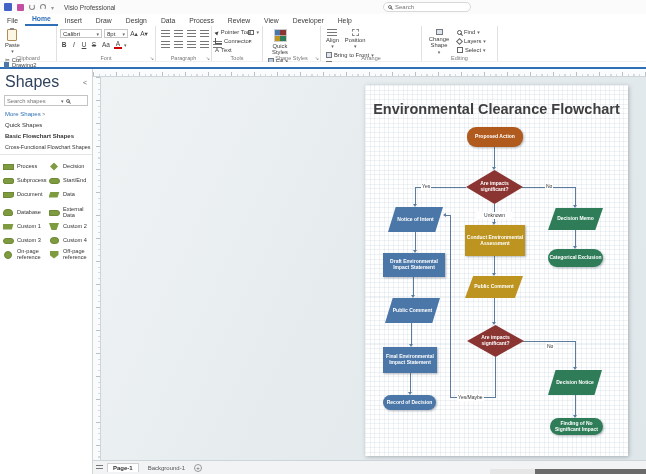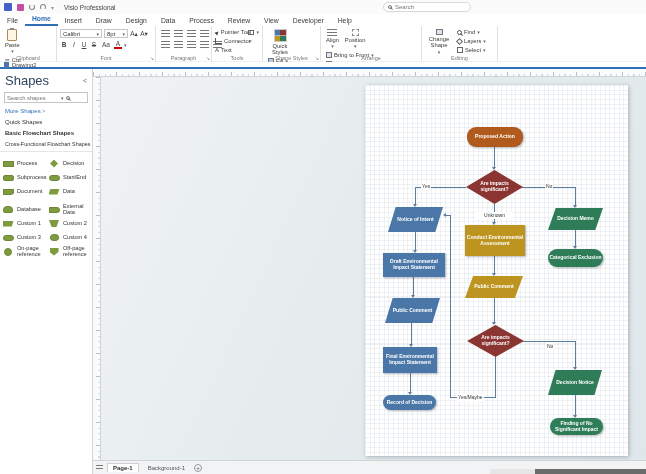--- a/index.html
+++ b/index.html
@@ -64,21 +64,21 @@
   .ic-select { width:6px; height:6px; border:1px dashed #666; }
 
   
   .docbar { position:absolute; left:0; top:62px; width:646px; height:7px; background:#fff; border-bottom:2px solid #2E6FB7; display:flex; align-items:center; gap:3px; padding-left:4px; }
   .docicon { width:5px; height:6px; background:#4a76a8; }
   .docname { font-size:5.8px; color:#444; }
 
   
   .panel { position:absolute; left:0; top:69px; width:93px; height:405px; background:#fff; border-right:1px solid #d4d4d4; }
   .ptitle { display:flex; justify-content:space-between; align-items:center; padding:4px 5px 2px 5px; }
-  .ptitle .t { font-size:13px; color:#30435c; }
+  .ptitle .t { font-size:16px; color:#30435c; }
   .collapse { font-size:7px; color:#666; }
   .psearch { margin:2px 4px; height:11px; border:1px solid #c4c4c4; display:flex; align-items:center; padding:0 2px; gap:2px; }
   .psearch input { border:none; outline:none; width:52px; font-size:5.8px; color:#777; background:transparent; font-family:"Liberation Sans",sans-serif; }
   .prow { padding:2.5px 5px; font-size:6px; color:#333; white-space:nowrap; }
   .prow.bold { font-weight:bold; }
   .pdivider { border-top:1px solid #e5e5e5; margin:2px 0; }
   .stencil { display:grid; grid-template-columns:46px 42px; row-gap:1px; padding:3px 2px; }
   .sitem { display:flex; align-items:center; gap:3px; height:13px; font-size:5.6px; color:#333; line-height:1.05; }
   .sic { flex:0 0 12px; display:flex; justify-content:center; }
   .olive { background:#7E9C3F; border:1px solid #6d8836; }
@@ -464,20 +464,21 @@
           <span>Off-page reference</span>
         </div>
     </div>
   </div>
 
   <div class="canvas">
     <div class="hruler"></div>
     <div class="vruler"></div>
 
     <div class="page">
+      <div class="chart-title">Environmental Clearance Flowchart</div>
 
       <div class="cseg" style="left:129px;top:62px;width:1px;height:20px"></div>
       <div class="arr d" style="left:127px;top:82px"></div>
 
       <div class="cseg" style="left:50px;top:102px;width:51px;height:1px"></div>
       <div class="cseg" style="left:50px;top:102px;width:1px;height:17px"></div>
       <div class="arr d" style="left:48px;top:119px"></div>
 
       <div class="cseg" style="left:157px;top:102px;width:54px;height:1px"></div>
       <div class="cseg" style="left:210px;top:102px;width:1px;height:18px"></div>

